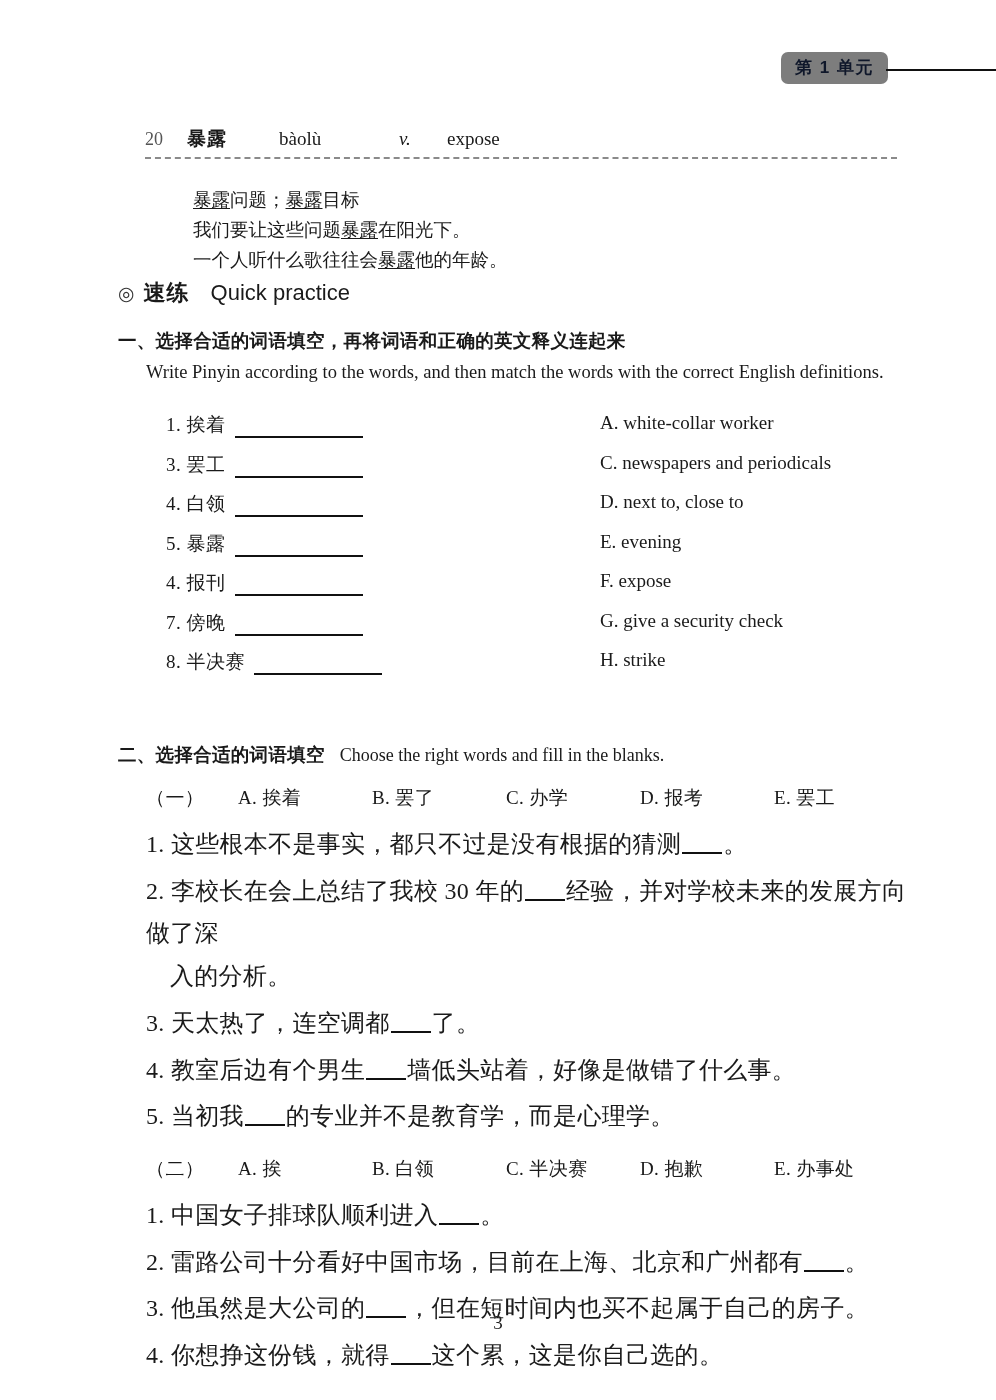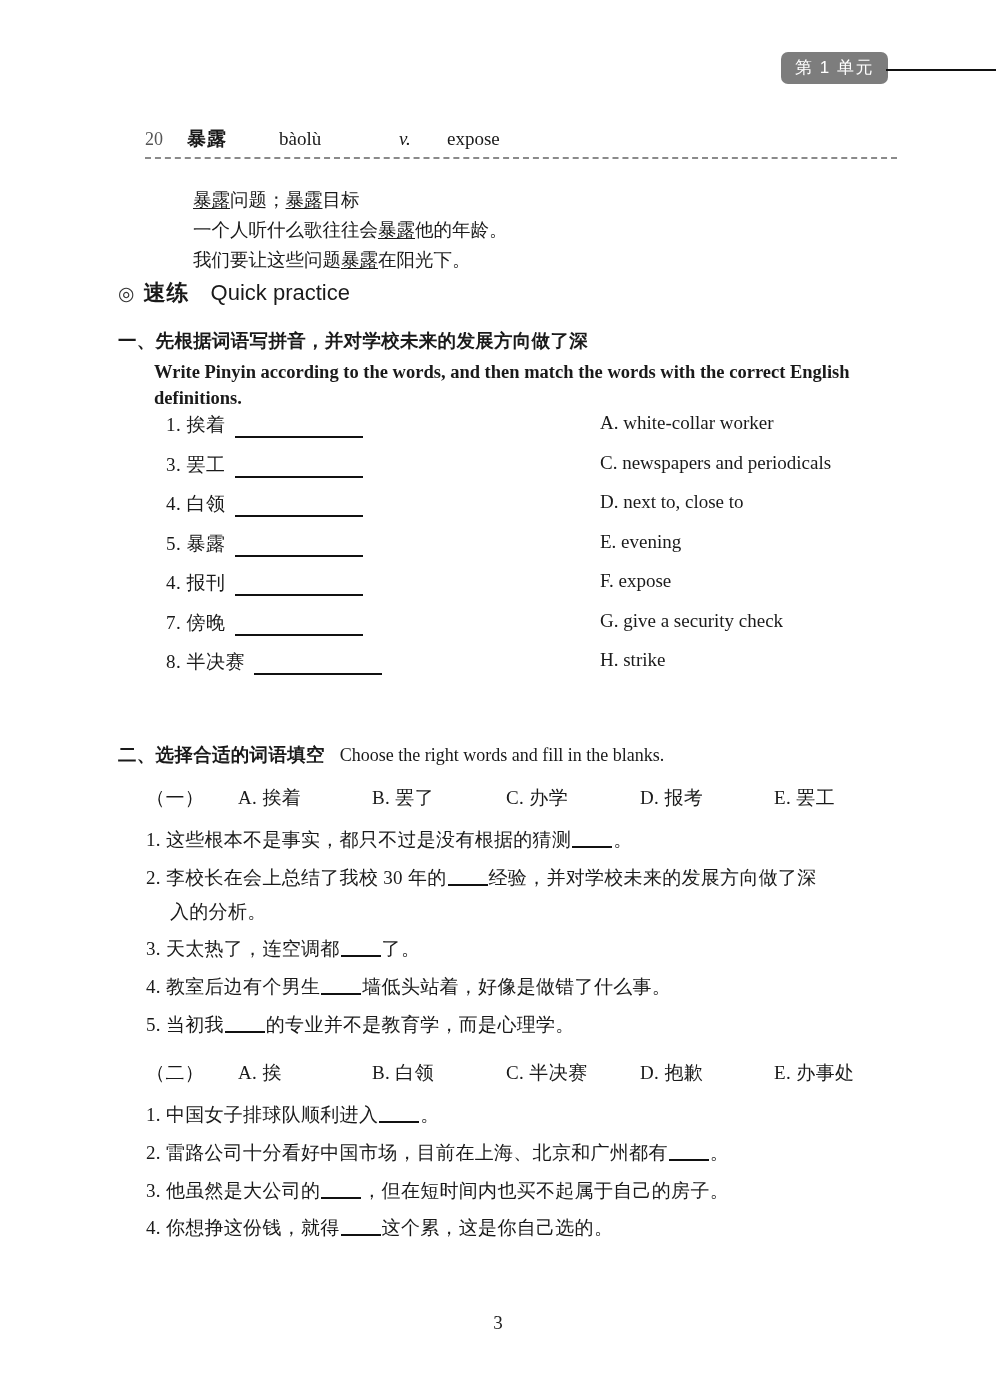--- a/index.html
+++ b/index.html
@@ -23,24 +23,24 @@
     top: 52px;
     left: 0;
     width: 996px;
     height: 36px;
   }
   .unit-tag {
     position: absolute;
     right: 108px;
     top: 0;
     background: #7d7d7d;
-    color: #ffffff;
+    color: #0f172a;
     font-family: "Liberation Sans", "DejaVu Sans", sans-serif;
     font-size: 17px;
-    font-weight: normal;
+    font-weight: bold;
     letter-spacing: 1.5px;
     padding: 5px 14px 6px 14px;
     border-radius: 7px;
     line-height: 1.25;
     white-space: nowrap;
     text-align: right;
   }
   .head-rule {
     position: absolute;
     right: 0;
@@ -134,25 +134,24 @@
     width: 790px;
   }
   .sec-title {
     font-family: "Liberation Sans", "DejaVu Sans", sans-serif;
     font-size: 18.5px;
     font-weight: bold;
     letter-spacing: 0.3px;
   }
   .sec-sub {
     margin-top: 6px;
-    margin-left: 36px;
+    margin-left: 28px;
     font-size: 18.5px;
     line-height: 1.42;
     width: 760px;
-    font-weight: bold;
   }
 
   .match-grid {
     position: absolute;
     top: 412px;
     left: 0;
     width: 996px;
     text-align: right;
   }
   .match-row {
@@ -217,21 +216,21 @@
     display: flex;
     font-size: 19px;
     letter-spacing: 0.4px;
     margin-bottom: 12px;
   }
   .go-tag   { width: 92px; }
   .go-item  { width: 134px; }
   .go-item.last { width: auto; }
 
   .q-item {
-    font-size: 19px;
+    font-size: 24px;
     line-height: 1.78;
     margin-bottom: 4px;
     letter-spacing: 0.3px;
   }
   .q-item .blank {
     display: inline-block;
     width: 40px;
     border-bottom: 2px solid #111;
     height: 16px;
     vertical-align: -2px;
@@ -265,33 +264,33 @@
   <div class="vocab-row">
     <span class="v-num">20</span>
     <span class="v-word">暴露</span>
     <span class="v-pinyin">bàolù</span>
     <span class="v-pos">v.</span>
     <span class="v-def">expose</span>
   </div>
   <div class="dashed-rule"></div>
   <div class="examples">
       <div><span class="u">暴露</span><span>问题；</span><span class="u">暴露</span><span>目标</span></div>
+      <div><span>我们要让这些问题</span><span class="u">暴露</span><span>在阳光下。</span></div>
       <div><span>一个人听什么歌往往会</span><span class="u">暴露</span><span>他的年龄。</span></div>
-      <div><span>我们要让这些问题</span><span class="u">暴露</span><span>在阳光下。</span></div>
     </div>
 </div>
 
 <div class="qp-heading">
   <span class="qp-mark">◎</span>
   <span class="qp-cn">速练</span>
   <span class="qp-en">Quick practice</span>
 </div>
 
 <div class="sec-one">
-  <div class="sec-title">一、先根据词语写拼音，并对学校未来的发展方向做了深</div>
+  <div class="sec-title">一、选择合适的词语填空，再将词语和正确的英文释义连起来</div>
   <div class="sec-sub">Write Pinyin according to the words, and then match the words with the correct English definitions.</div>
 </div>
 
 <div class="match-grid">
     <div class="match-row">
       <div class="match-left">
         <span class="ml-label">1. 挨着</span>
         <span class="ml-blank"></span>
       </div>
       <div class="match-right">A. white-collar worker</div>

